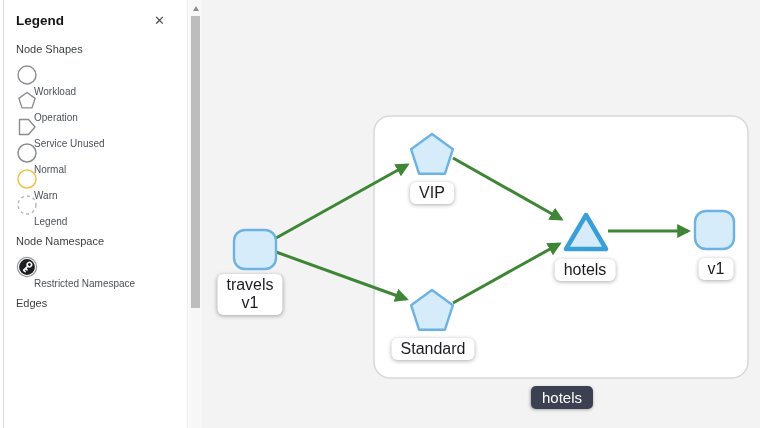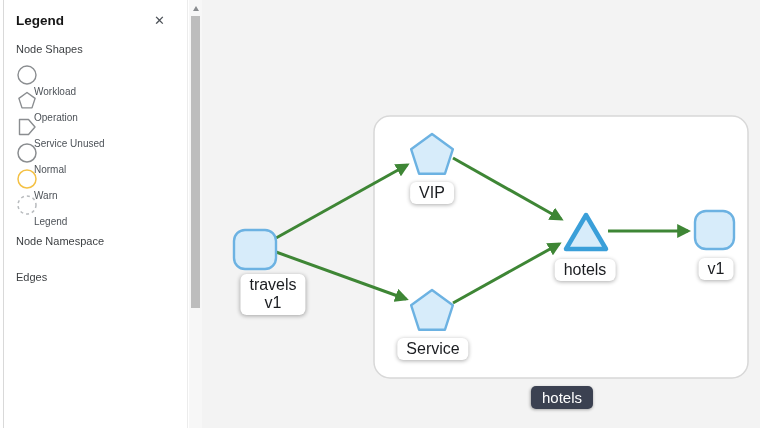--- a/index.html
+++ b/index.html
@@ -65,26 +65,26 @@
       <line class="edge" x1="253" y1="303" x2="359" y2="244" marker-end="url(#arrow)"></line>
       <line class="edge" x1="408" y1="231" x2="488" y2="231" marker-end="url(#arrow)"></line>
 
       <rect class="node" x="34" y="230" width="42" height="39" rx="11"></rect>
       <polygon class="node" stroke-linejoin="round" points="232,134 252.9,149.2 244.9,173.8 219.1,173.8 211.1,149.2"></polygon>
       <polygon class="node" stroke-linejoin="round" points="232,290 252.9,305.2 244.9,329.8 219.1,329.8 211.1,305.2"></polygon>
       <polygon class="service-node" points="386,215 406,249 366,249"></polygon>
       <rect class="node" x="495" y="211" width="39" height="38" rx="11"></rect>
     </svg>
 
-    <div class="nlabel" style="left:73px; top:274px;">
+    <div class="nlabel" style="left:50px; top:274px;">
       <div>travels</div>
       <div>v1</div>
     </div>
     <div class="nlabel" style="left:232px; top:182px;">VIP</div>
-    <div class="nlabel" style="left:233px; top:338px;">Service</div>
+    <div class="nlabel" style="left:233px; top:338px;">Standard</div>
     <div class="nlabel" style="left:385px; top:259px;">hotels</div>
     <div class="nlabel" style="left:516px; top:258px;">v1</div>
 
     <div class="ns-badge" style="left:362px; top:386px;">hotels</div>
   </div>
 
   <div class="legend-panel">
     <div class="legend-header">
       <span class="legend-title">Legend</span>
       <span class="legend-close">✕</span>
@@ -138,20 +138,35 @@
       <span class="licon">
         <svg width="22" height="22" viewBox="0 0 22 22">
             <circle class="color-ring" cx="11" cy="11" r="9" stroke-dasharray="3 3" stroke="#b8bbbe"></circle>
           </svg>
       </span>
       <span class="llabel">Legend</span>
     </div>
 
     <div class="lsection">Node Namespace</div>
 
+    <div class="lrow">
+      <span class="licon">
+        <svg width="22" height="22" viewBox="0 0 22 22">
+          <circle class="ring" cx="11" cy="11" r="9.6"></circle>
+          <circle cx="11" cy="11" r="7.9" fill="#1b1d21"></circle>
+          <g transform="rotate(45 11 11)" stroke="#ffffff" stroke-width="1.5" fill="none" stroke-linecap="round">
+            <circle cx="11" cy="7.6" r="2.2"></circle>
+            <line x1="11" y1="9.8" x2="11" y2="15.8"></line>
+            <line x1="11" y1="13" x2="13.1" y2="13"></line>
+            <line x1="11" y1="15.6" x2="13.1" y2="15.6"></line>
+          </g>
+        </svg>
+      </span>
+      <span class="llabel">Restricted Namespace</span>
+    </div>
 
     <div class="lsection">Edges</div>
   </div>
 
   <div class="scrollbar">
     <div class="scroll-up">
       <span class="up-arrow"></span>
     </div>
     <div class="scroll-thumb"></div>
   </div>

